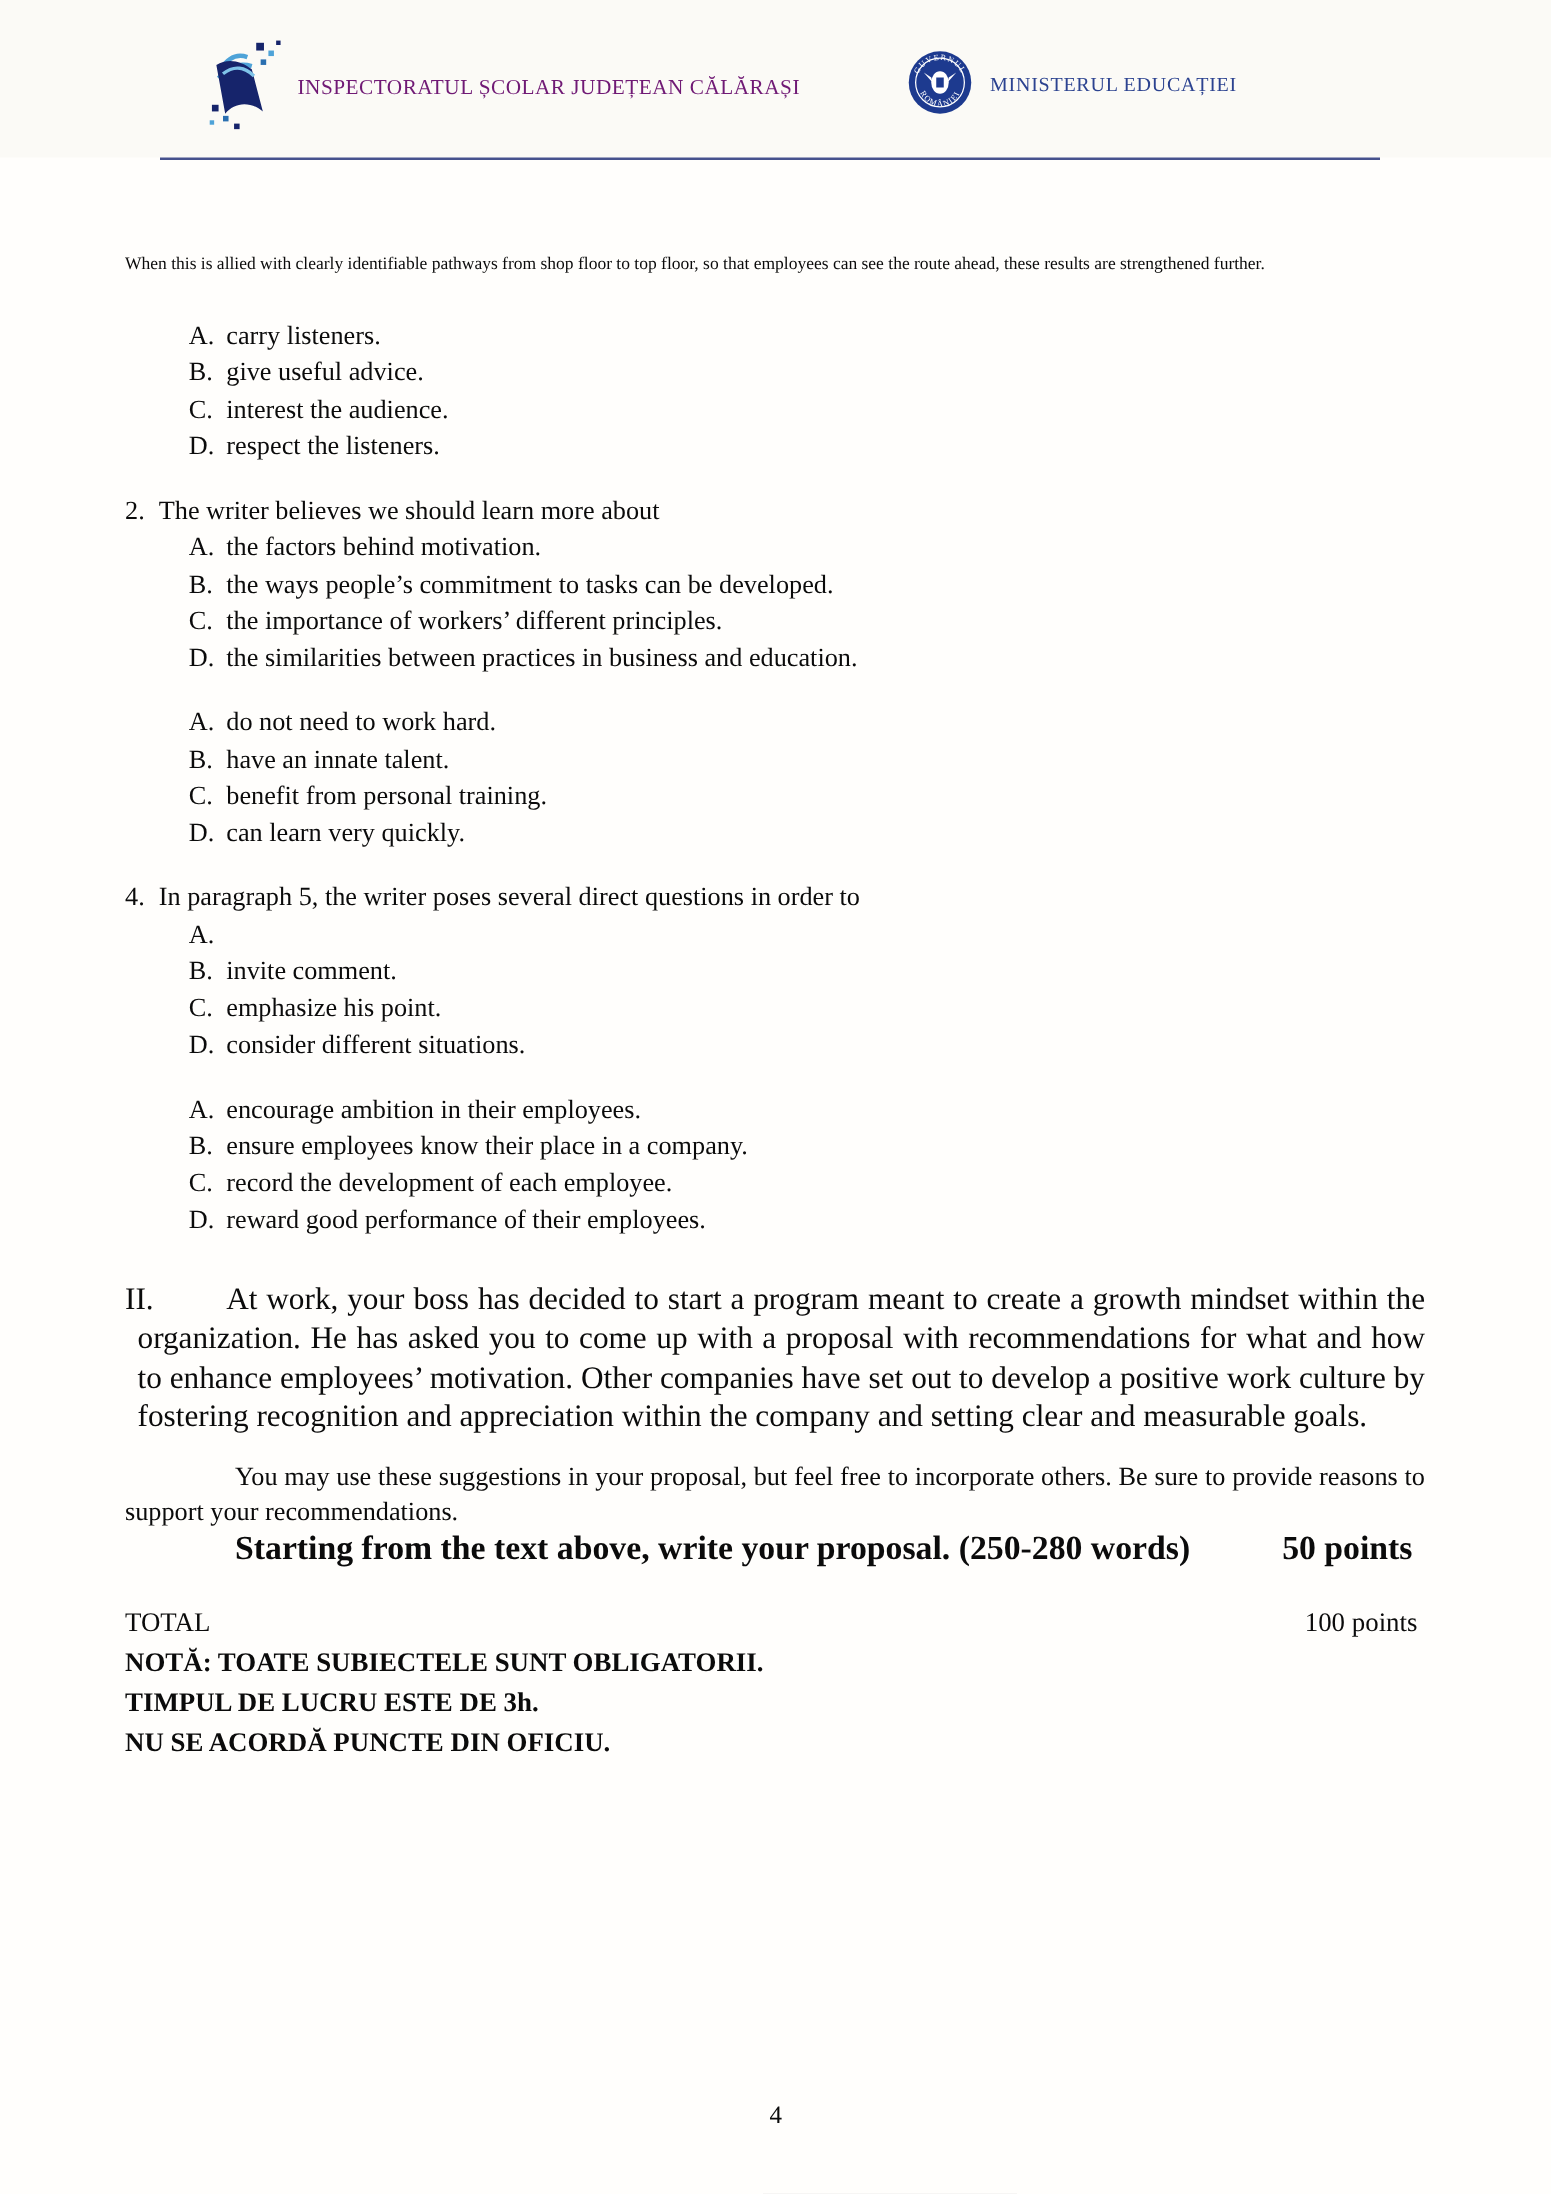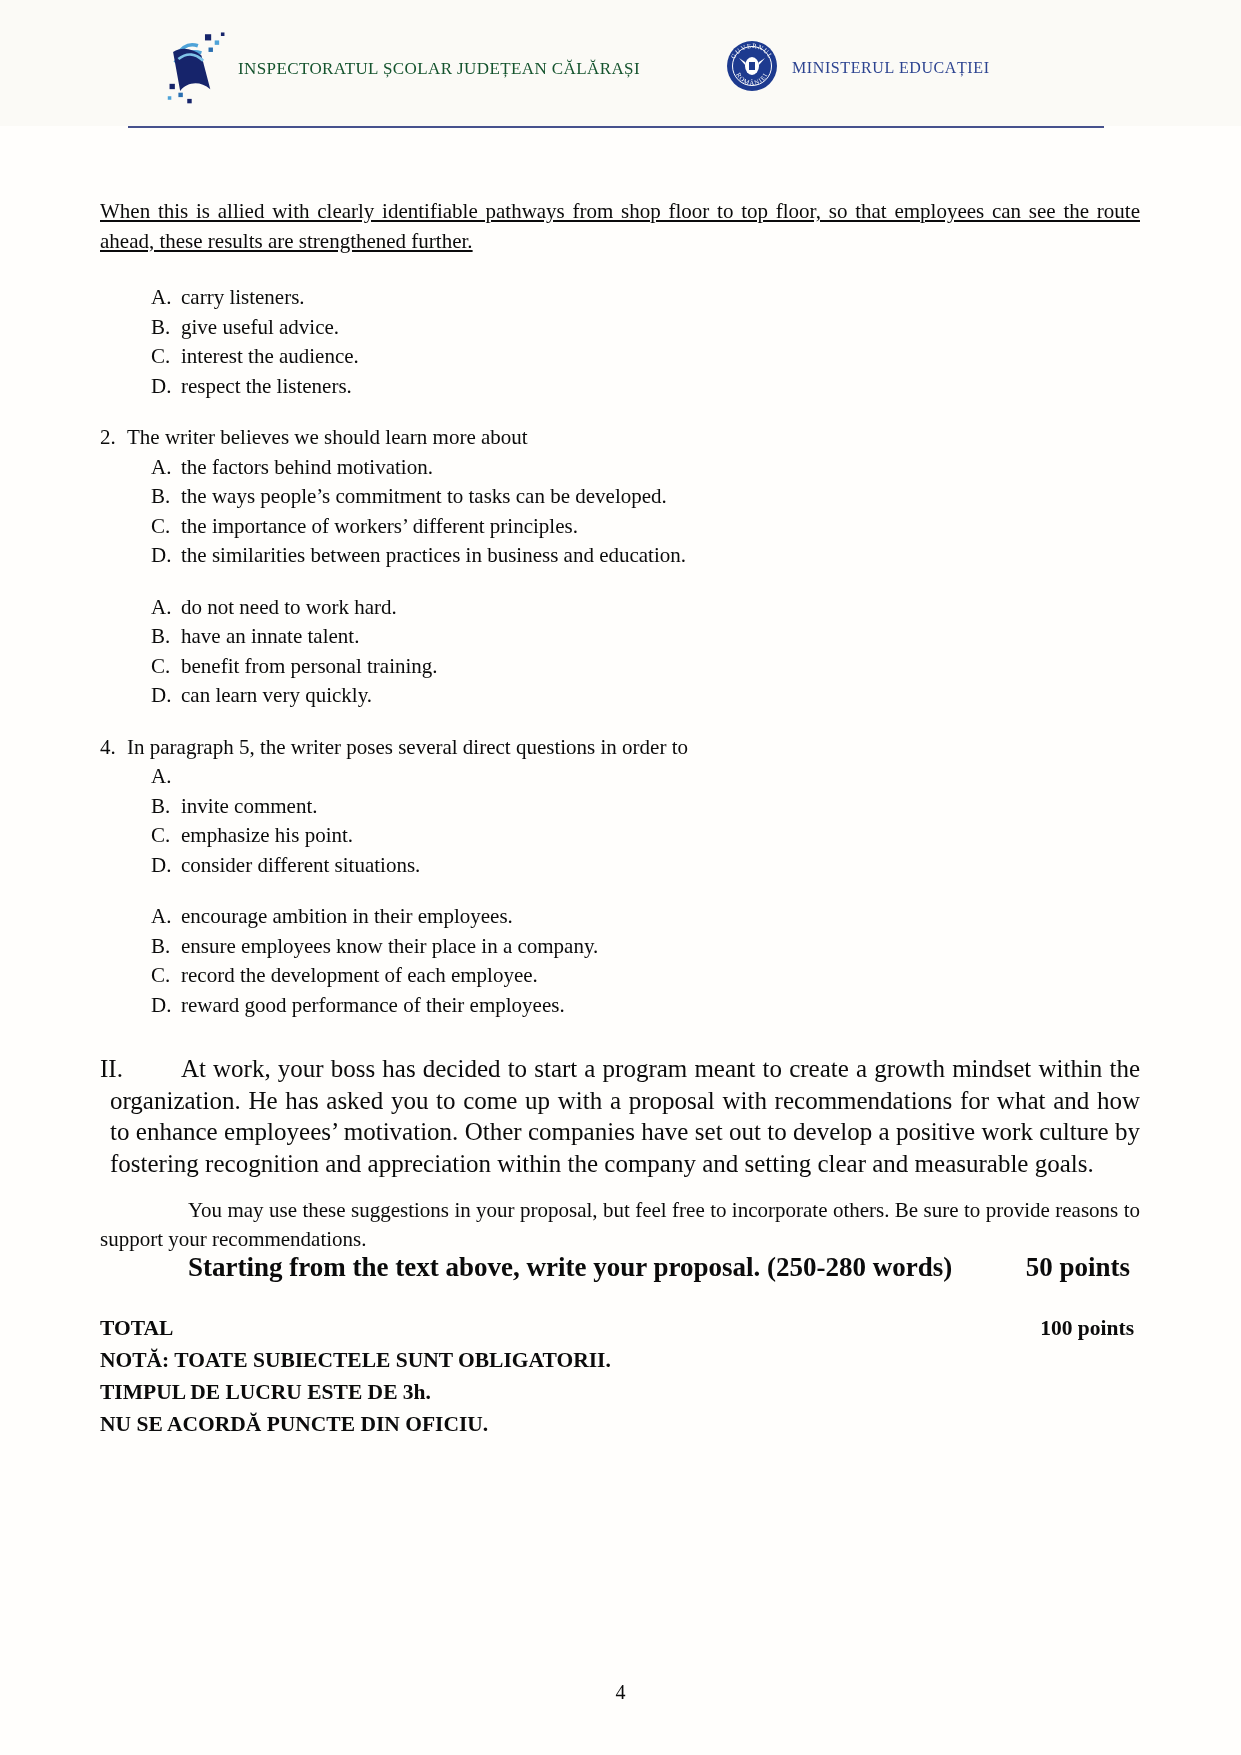--- a/index.html
+++ b/index.html
@@ -20,36 +20,36 @@
   }
   .header-rule {
     position:absolute; top:126px; left:128px; width:976px; height:2px;
     background:#46518d;
   }
   .hdr-left {
     position:absolute; left:166px; top:28px;
     display:flex; align-items:center; gap:10px;
   }
   .hdr-left .org-name {
-    font-size:17px; letter-spacing:0.4px; color:#14532d; white-space:nowrap;
+    font-size:17px; letter-spacing:0.4px; color:#701a75; white-space:nowrap;
   }
   .hdr-right {
     position:absolute; left:726px; top:40px;
     display:flex; align-items:center; gap:14px;
   }
   .hdr-right .org-name {
     font-size:16px; letter-spacing:0.6px; color:#2c4390; white-space:nowrap;
   }
 
   
   .content {
     position:absolute; left:100px; top:197px; width:1040px;
   }
   .intro {
-    margin:0; font-size:21px; line-height:29.5px; text-align:justify;text-decoration:underline;
+    margin:0; font-size:14px; line-height:29.5px; text-align:justify;
   }
   .questions { margin-top:27px; }
   .question { margin:0 0 22px 0; }
   .q-line { font-size:21px; line-height:29.5px; }
   .q-num { display:inline-block; min-width:22px; margin-right:5px; }
   .option { display:flex; padding-left:51px; font-size:21px; line-height:29.5px; }
   .opt-letter { flex:none; width:30px; }
 
   .sec2 {
     margin:33px 0 0 0;
@@ -64,21 +64,21 @@
     font-size:21px; line-height:28.5px; text-align:justify; text-indent:88px;
   }
   .task-line {
     display:flex; justify-content:space-between;
     font-weight:bold; font-size:27px; line-height:28.5px;
     padding-left:88px; padding-right:10px;
   }
   .total-line {
     display:flex; justify-content:space-between;
     margin-top:30px;
-    font-weight:bold; font-size:21.5px; line-height:32px;
+    font-weight:normal; font-size:21.5px; line-height:32px;
     padding-right:6px;
     text-align:center;
   }
   .notes p { margin:0; font-weight:bold; font-size:21.5px; line-height:32px; }
 
   .page-num {
     position:absolute; top:1681px; left:0; width:100%;
     text-align:center; font-size:20px;
   }
 </style>

